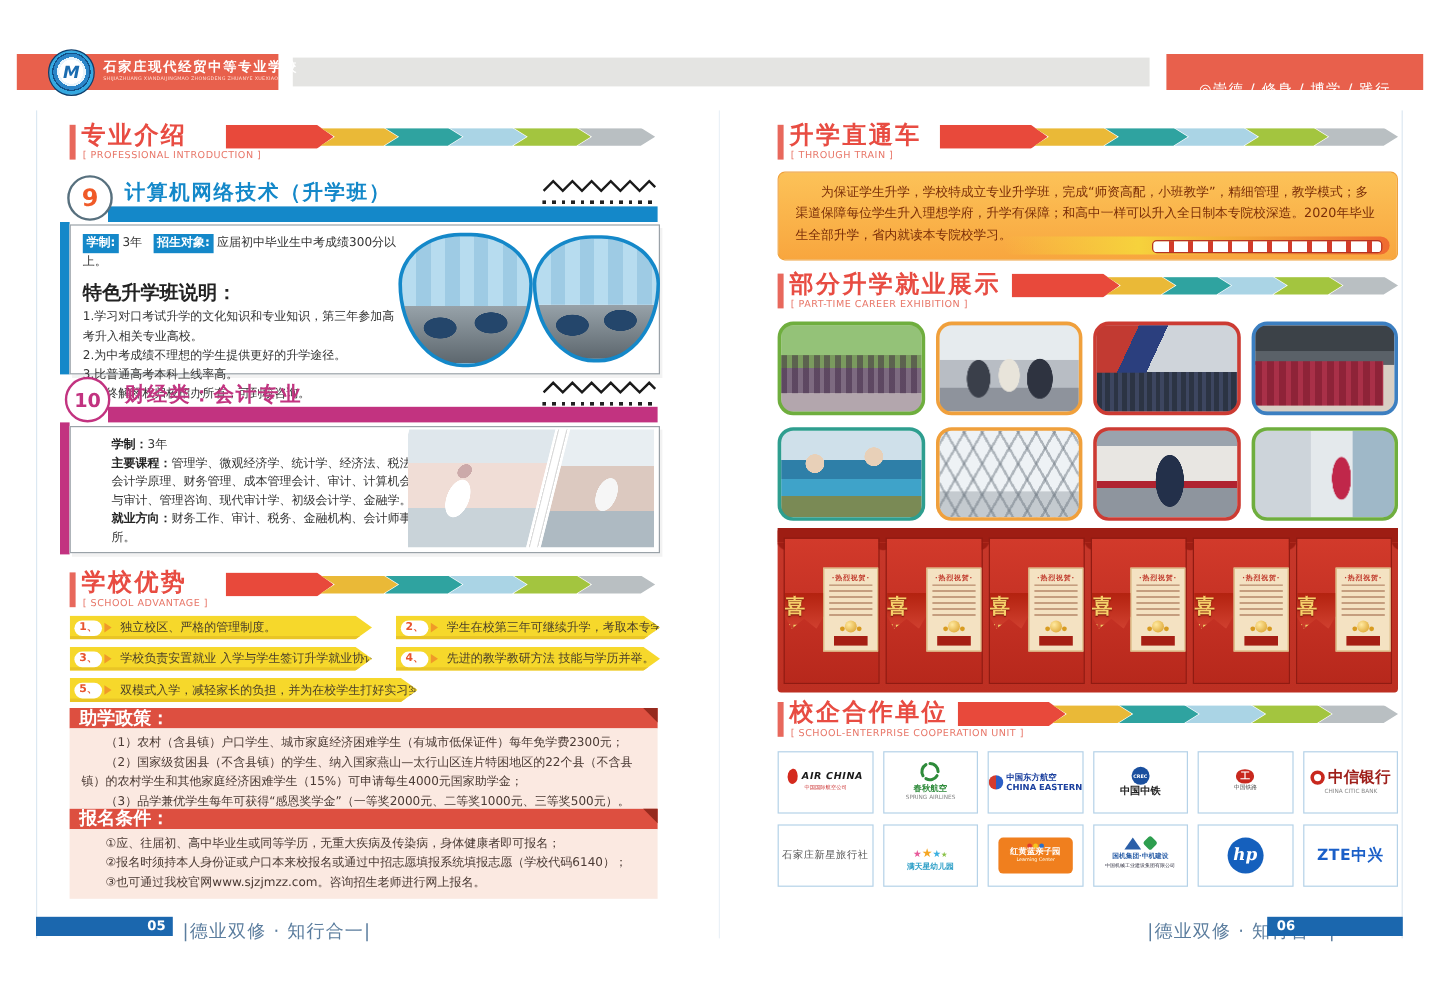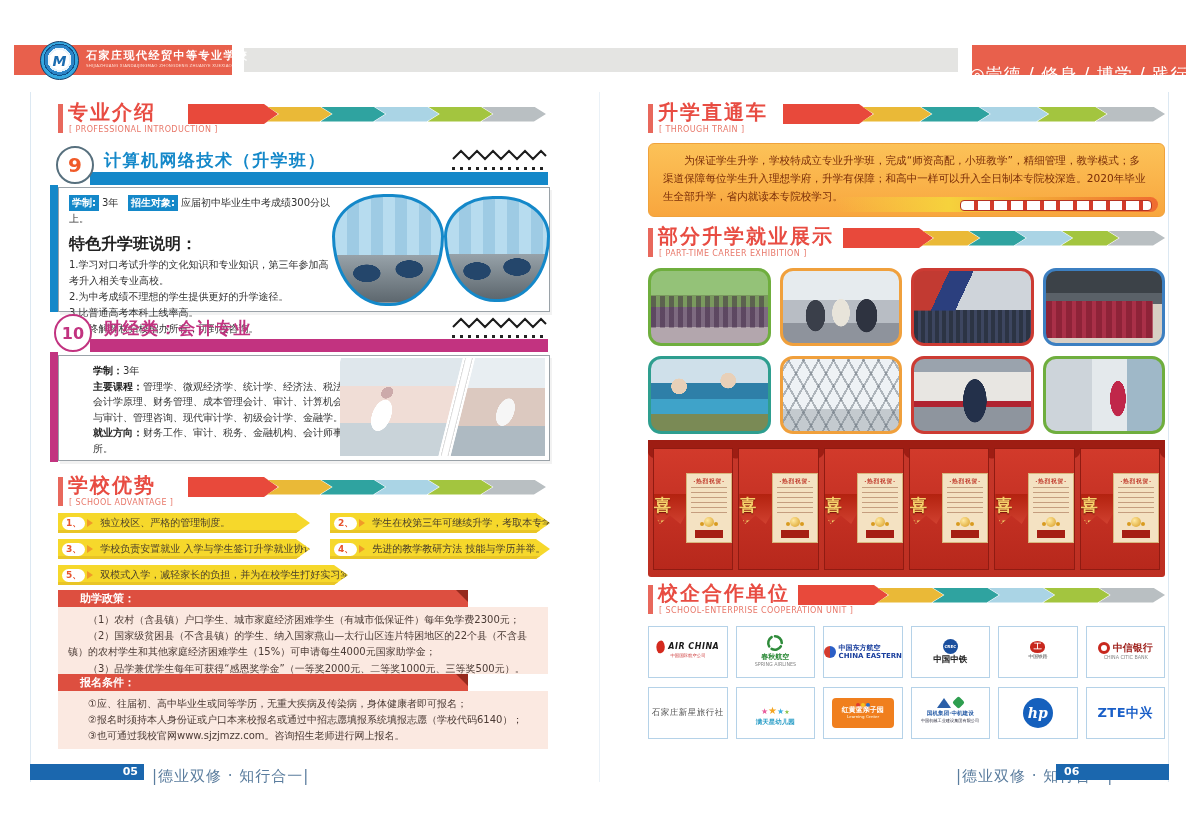--- a/index.html
+++ b/index.html
@@ -4,21 +4,21 @@
 <style>
   html,body{margin:0;padding:0;background:#fff;}
   .canvas{position:relative;width:1200px;height:819px;background:#fff;overflow:hidden;
           font-family:"DejaVu Sans","Liberation Sans",sans-serif;color:#333;}
 
   
   .hbar{position:absolute;top:45px;height:30px;background:var(--accent_red,#e8604c);}
   #hbarL{left:14px;width:218px;}
   #hgray{position:absolute;top:48px;left:244px;width:714px;height:24px;background:#e4e4e2;}
   #hbarR{left:972px;width:214px;display:flex;align-items:center;justify-content:center;}
-  .hmotto{color:#fff;font-size:17px;letter-spacing:1px;white-space:nowrap;margin-top:28px;}
+  .hmotto{color:#fff;font-size:12px;letter-spacing:1px;white-space:nowrap;margin-top:28px;}
   #logo{position:absolute;left:40px;top:41px;width:37px;height:37px;border-radius:50%;
         background:radial-gradient(circle at 50% 48%,#fff 0 10px,#e8f4fc 10px 12px,#2b85c8 12px 15px,#124f86 15px 16px,#35a8e0 16px);
         border:1px solid #0d3d6b;display:flex;align-items:center;justify-content:center;z-index:3;}
   #logo span{color:#1b6cb0;font-weight:bold;font-size:14px;font-style:italic;}
   #hname{position:absolute;left:86px;top:50px;color:#fff;font-weight:bold;font-size:11px;letter-spacing:1.5px;line-height:1;white-space:nowrap;text-align:right;}
   #hpin{position:absolute;left:86px;top:63px;color:#ffddd2;font-size:8px;transform:scale(.5);transform-origin:0 0;letter-spacing:.5px;white-space:nowrap;}
 
   
   .guide{position:absolute;background:#dce8f2;}
 
@@ -85,22 +85,22 @@
        clip-path:polygon(0 0,calc(100% - 14px) 0,100% 50%,calc(100% - 14px) 100%,0 100%);
        display:flex;align-items:center;padding-left:4px;box-sizing:border-box;}
   .ban .np{background:#fff;border-radius:8px;color:#e8542e;font-weight:bold;font-size:9px;padding:0 4px;margin-right:2px;line-height:13px;}
   .ban .tr{width:0;height:0;border:4px solid transparent;border-left:6px solid #f09a28;margin-right:3px;}
   .ban .tx{font-size:10px;color:#4a3f2a;white-space:nowrap;}
   #ban1{left:58px;top:513px;width:252px;} #ban2{left:330px;top:513px;width:220px;}
   #ban3{left:58px;top:539px;width:252px;} #ban4{left:330px;top:539px;width:220px;}
   #ban5{left:58px;top:565px;width:290px;}
 
   
-  .pbar{position:absolute;left:58px;width:410px;height:17px;background:var(--policy_red,#dd4f40);color:#fff;
-        font-weight:bold;font-size:11px;line-height:17px;padding-left:22px;box-sizing:border-box;}
+  .pbar{position:absolute;left:58px;width:490px;height:17px;background:var(--policy_red,#dd4f40);color:#fff;
+        font-weight:bold;font-size:15px;line-height:17px;padding-left:8px;box-sizing:border-box;}
   .pbar em{position:absolute;right:0;top:0;width:0;height:0;border-top:12px solid #962a1e;border-left:12px solid transparent;}
   #pbar1{top:590px;} #pbar2{top:674px;}
   .pbody{position:absolute;left:58px;width:490px;background:#fbe9e1;box-sizing:border-box;
          padding:5px 10px 0;font-size:10px;line-height:1.62;color:#4a3a34;}
   #pbody1{top:607px;height:67px;} #pbody2{top:691px;height:58px;}
   .pbody div{text-indent:2em;}
 
   
   .fbar{position:absolute;top:764px;height:16px;background:var(--footer_blue,#1b67ae);color:#fff;
         font-weight:bold;font-size:11px;line-height:16px;box-sizing:border-box;}
@@ -177,21 +177,21 @@
   .spring-t{font-size:7px;color:#2e8b3a;font-weight:bold;}
   .tiny{font-size:8px;color:#888;transform:scale(.6);transform-origin:center top;white-space:nowrap;}
   .ce-circ{width:12px;height:12px;border-radius:50%;background:linear-gradient(90deg,#d43b2e 50%,#2b5fc7 50%);}
   .ce-t{font-size:7px;font-weight:bold;color:#1a3f9e;white-space:nowrap;line-height:1.2;}
   .crec-circ{width:15px;height:15px;border-radius:50%;background:#1a4f9e;color:#fff;font-size:4px;
              display:flex;align-items:center;justify-content:center;font-weight:bold;}
   .zh9{font-size:8.5px;font-weight:bold;color:#222;}
   .cr-emb{width:15px;height:12px;background:#c8281e;border-radius:50%/45%;color:#fff;font-size:8px;font-weight:bold;
           display:flex;align-items:center;justify-content:center;line-height:1;}
   .citic-ring{width:12px;height:12px;border-radius:50%;border:3px solid #c8281e;box-sizing:border-box;}
-  .citic-t{font-size:10px;font-weight:bold;color:#9e1f1a;font-family:Liberation Serif, serif;}
+  .citic-t{font-size:13px;font-weight:bold;color:#9e1f1a;font-family:Liberation Serif, serif;}
   .plain-t{font-size:8.5px;color:#555;letter-spacing:.5px;}
   .stars span{font-size:8px;line-height:1;}
   .kind-t{font-size:6.5px;color:#2b9ec7;font-weight:bold;}
   .ryb{width:62px;height:30px;background:#f07f1e;border-radius:4px;display:flex;flex-direction:column;
        align-items:center;justify-content:center;}
   .ryb .dots3{display:flex;gap:1px;}
   .ryb .dots3 i{width:4px;height:4px;border-radius:50%;display:block;}
   .ryb-t{color:#fff;font-size:7px;font-weight:bold;line-height:1.1;}
   .ryb-s{color:#ffe;font-size:8px;transform:scale(.5);transform-origin:center top;white-space:nowrap;}
   .sino-tri{width:0;height:0;border-left:7px solid transparent;border-right:7px solid transparent;border-bottom:10px solid #2b5fa8;}

